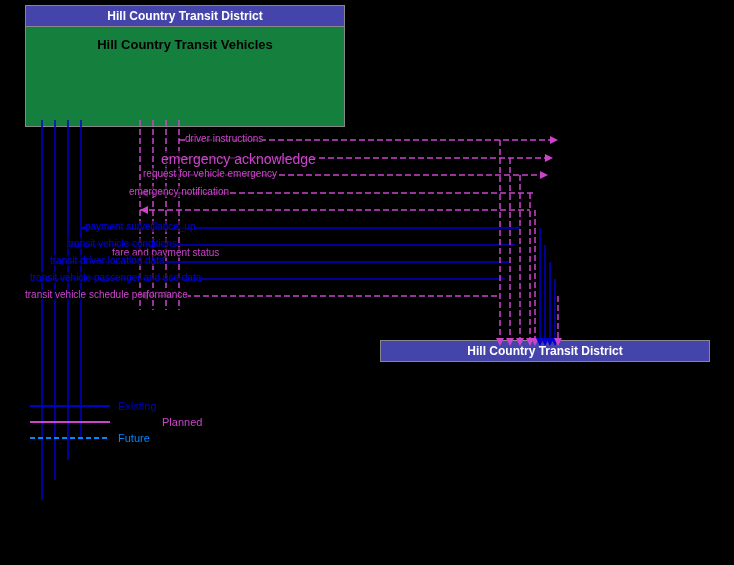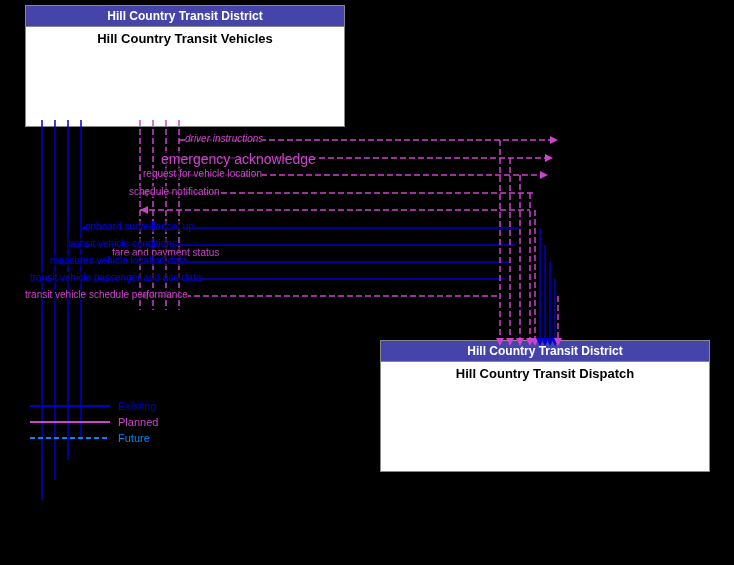--- a/index.html
+++ b/index.html
@@ -31,24 +31,25 @@
       background: #4444aa;
       color: white;
       font-size: 12px;
       font-weight: bold;
       padding: 3px 6px;
       text-align: center;
       border: 1px solid #888;
     }
 
     .box-body {
-      background: #ffffff;
+      background: #15803d;
       border: 1px solid #888;
       border-top: none;
       min-height: 100px;
+      padding: 6px;
     }
 
     .box-title {
       font-size: 13px;
       font-weight: bold;
       color: #000;
       text-align: center;
       padding: 4px 0;
     }
 
@@ -94,23 +95,20 @@
 
   <div class="left-box">
     <div class="box-header">Hill Country Transit District</div>
     <div class="box-body">
       <div class="box-title">Hill Country Transit Vehicles</div>
     </div>
   </div>
 
   <div class="right-box">
     <div class="box-header">Hill Country Transit District</div>
-    <div class="box-body" style="min-height:110px;">
-      <div class="box-title">Hill Country Transit Dispatch</div>
-    </div>
   </div>
 
   <svg class="lines-svg">
 
     <line x1="42" y1="120" x2="42" y2="500" stroke="#0000cc" stroke-width="1.5"></line>
 
     <line x1="55" y1="120" x2="55" y2="480" stroke="#0000cc" stroke-width="1.5"></line>
 
     <line x1="68" y1="120" x2="68" y2="460" stroke="#0000cc" stroke-width="1.5"></line>
 
@@ -171,53 +169,53 @@
     <polygon points="536,338 540,346 544,338" fill="#0000cc"></polygon>
     <polygon points="541,338 545,346 549,338" fill="#0000cc"></polygon>
     <polygon points="546,338 550,346 554,338" fill="#0000cc"></polygon>
     <polygon points="551,338 555,346 559,338" fill="#0000cc"></polygon>
     <polygon points="554,338 558,346 562,338" fill="#cc44cc"></polygon>
 
   </svg>
 
   <div style="position:absolute; top:0; left:0; width:734px; height:565px; pointer-events:none;">
 
-    <span style="position:absolute; top:133px; left:185px; font-size:10px; color:#cc44cc; background:rgba(0,0,0,0.6);font-style:italic;">driver instructions</span>
+    <span style="position:absolute; top:133px; left:185px; font-size:10px; color:#cc44cc; background:rgba(0,0,0,0.6);">driver instructions</span>
 
     <span style="position:absolute; top:151px; left:161px; font-size:14px; color:#cc44cc; background:rgba(0,0,0,0.6);">emergency acknowledge</span>
 
-    <span style="position:absolute; top:168px; left:143px; font-size:10px; color:#cc44cc; background:rgba(0,0,0,0.6);">request for vehicle location</span>
-
-    <span style="position:absolute; top:186px; left:129px; font-size:10px; color:#cc44cc; background:rgba(0,0,0,0.6);">schedule notification</span>
+    <span style="position:absolute; top:168px; left:143px; font-size:10px; color:#cc44cc; background:rgba(0,0,0,0.6);">request for vehicle emergency</span>
+
+    <span style="position:absolute; top:186px; left:129px; font-size:10px; color:#cc44cc; background:rgba(0,0,0,0.6);">emergency notification</span>
 
     <span style="position:absolute; top:203px; left:112px; font-size:10px; color:#cc44cc; background:rgba(0,0,0,0.6);margin-top:44px;">fare and payment status</span>
 
-    <span style="position:absolute; top:221px; left:85px; font-size:10px; color:#0000ee; background:rgba(0,0,0,0.6);">onboard surveillance_up</span>
+    <span style="position:absolute; top:221px; left:85px; font-size:10px; color:#0000ee; background:rgba(0,0,0,0.6);">payment surveillance_up</span>
 
     <span style="position:absolute; top:238px; left:68px; font-size:10px; color:#0000ee; background:rgba(0,0,0,0.6);">transit vehicle conditions</span>
 
-    <span style="position:absolute; top:255px; left:50px; font-size:10px; color:#0000ee; background:rgba(0,0,0,0.6);">measures vehicle location data</span>
+    <span style="position:absolute; top:255px; left:50px; font-size:10px; color:#0000ee; background:rgba(0,0,0,0.6);">transit driver location data</span>
 
     <span style="position:absolute; top:272px; left:30px; font-size:10px; color:#0000ee; background:rgba(0,0,0,0.6);">transit vehicle passenger and use data</span>
 
     <span style="position:absolute; top:289px; left:25px; font-size:10px; color:#cc44cc; background:rgba(0,0,0,0.6);">transit vehicle schedule performance</span>
   </div>
 
   <div class="legend">
     <div class="legend-item">
       <svg width="80" height="6" style="margin-right:8px;">
         <line x1="0" y1="3" x2="80" y2="3" stroke="#0000cc" stroke-width="2"></line>
       </svg>
       <span class="legend-label" style="color:#0000cc;text-align:center;">Existing</span>
     </div>
     <div class="legend-item">
       <svg width="80" height="6" style="margin-right:8px;">
         <line x1="0" y1="3" x2="80" y2="3" stroke="#cc44cc" stroke-width="2"></line>
       </svg>
-      <span class="legend-label" style="color:#cc44cc;">Planned</span>
+      <span class="legend-label" style="color:#cc44cc;margin-left:44px;">Planned</span>
     </div>
     <div class="legend-item">
       <svg width="80" height="6" style="margin-right:8px;">
         <line x1="0" y1="3" x2="80" y2="3" stroke="#0088ff" stroke-width="2" stroke-dasharray="5,3"></line>
       </svg>
       <span class="legend-label" style="color:#0088ff;">Future</span>
     </div>
   </div>
 
 </div>

